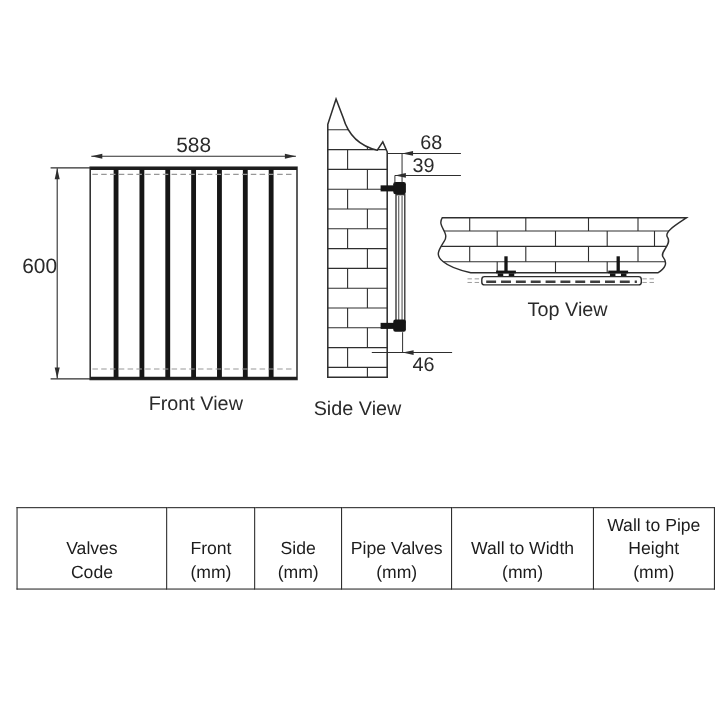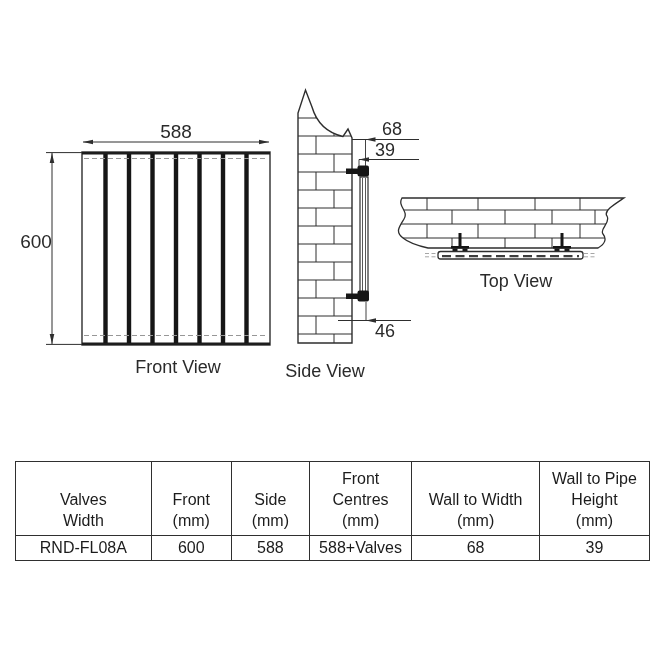--- a/index.html
+++ b/index.html
@@ -193,48 +193,40 @@
 
       <text class="caption" x="516" y="287" text-anchor="middle">Top View</text>
     </g>
   </svg>
 
   <table id="spec-table">
     <tbody>
         <tr class="header-row">
       <td class="c0">
         <span class="hline">Valves</span>
-        <span class="hline">Width</span>
+        <span class="hline">Code</span>
       </td>
       <td class="c1">
         <span class="hline">Front</span>
         <span class="hline">(mm)</span>
       </td>
       <td class="c2">
         <span class="hline">Side</span>
         <span class="hline">(mm)</span>
       </td>
       <td class="c3">
-        <span class="hline">Front Centres</span>
+        <span class="hline">Pipe Valves</span>
         <span class="hline">(mm)</span>
       </td>
       <td class="c4">
         <span class="hline">Wall to Width</span>
         <span class="hline">(mm)</span>
       </td>
       <td class="c5">
         <span class="hline">Wall to Pipe</span>
         <span class="hline">Height</span>
         <span class="hline">(mm)</span>
       </td>
     </tr>
-    <tr class="data-row">
-      <td class="c0">RND-FL08A</td>
-      <td class="c1">600</td>
-      <td class="c2">588</td>
-      <td class="c3">588+Valves</td>
-      <td class="c4">68</td>
-      <td class="c5">39</td>
-    </tr>
   </tbody>
     </table>
 
 </div>
 
 </body></html>

